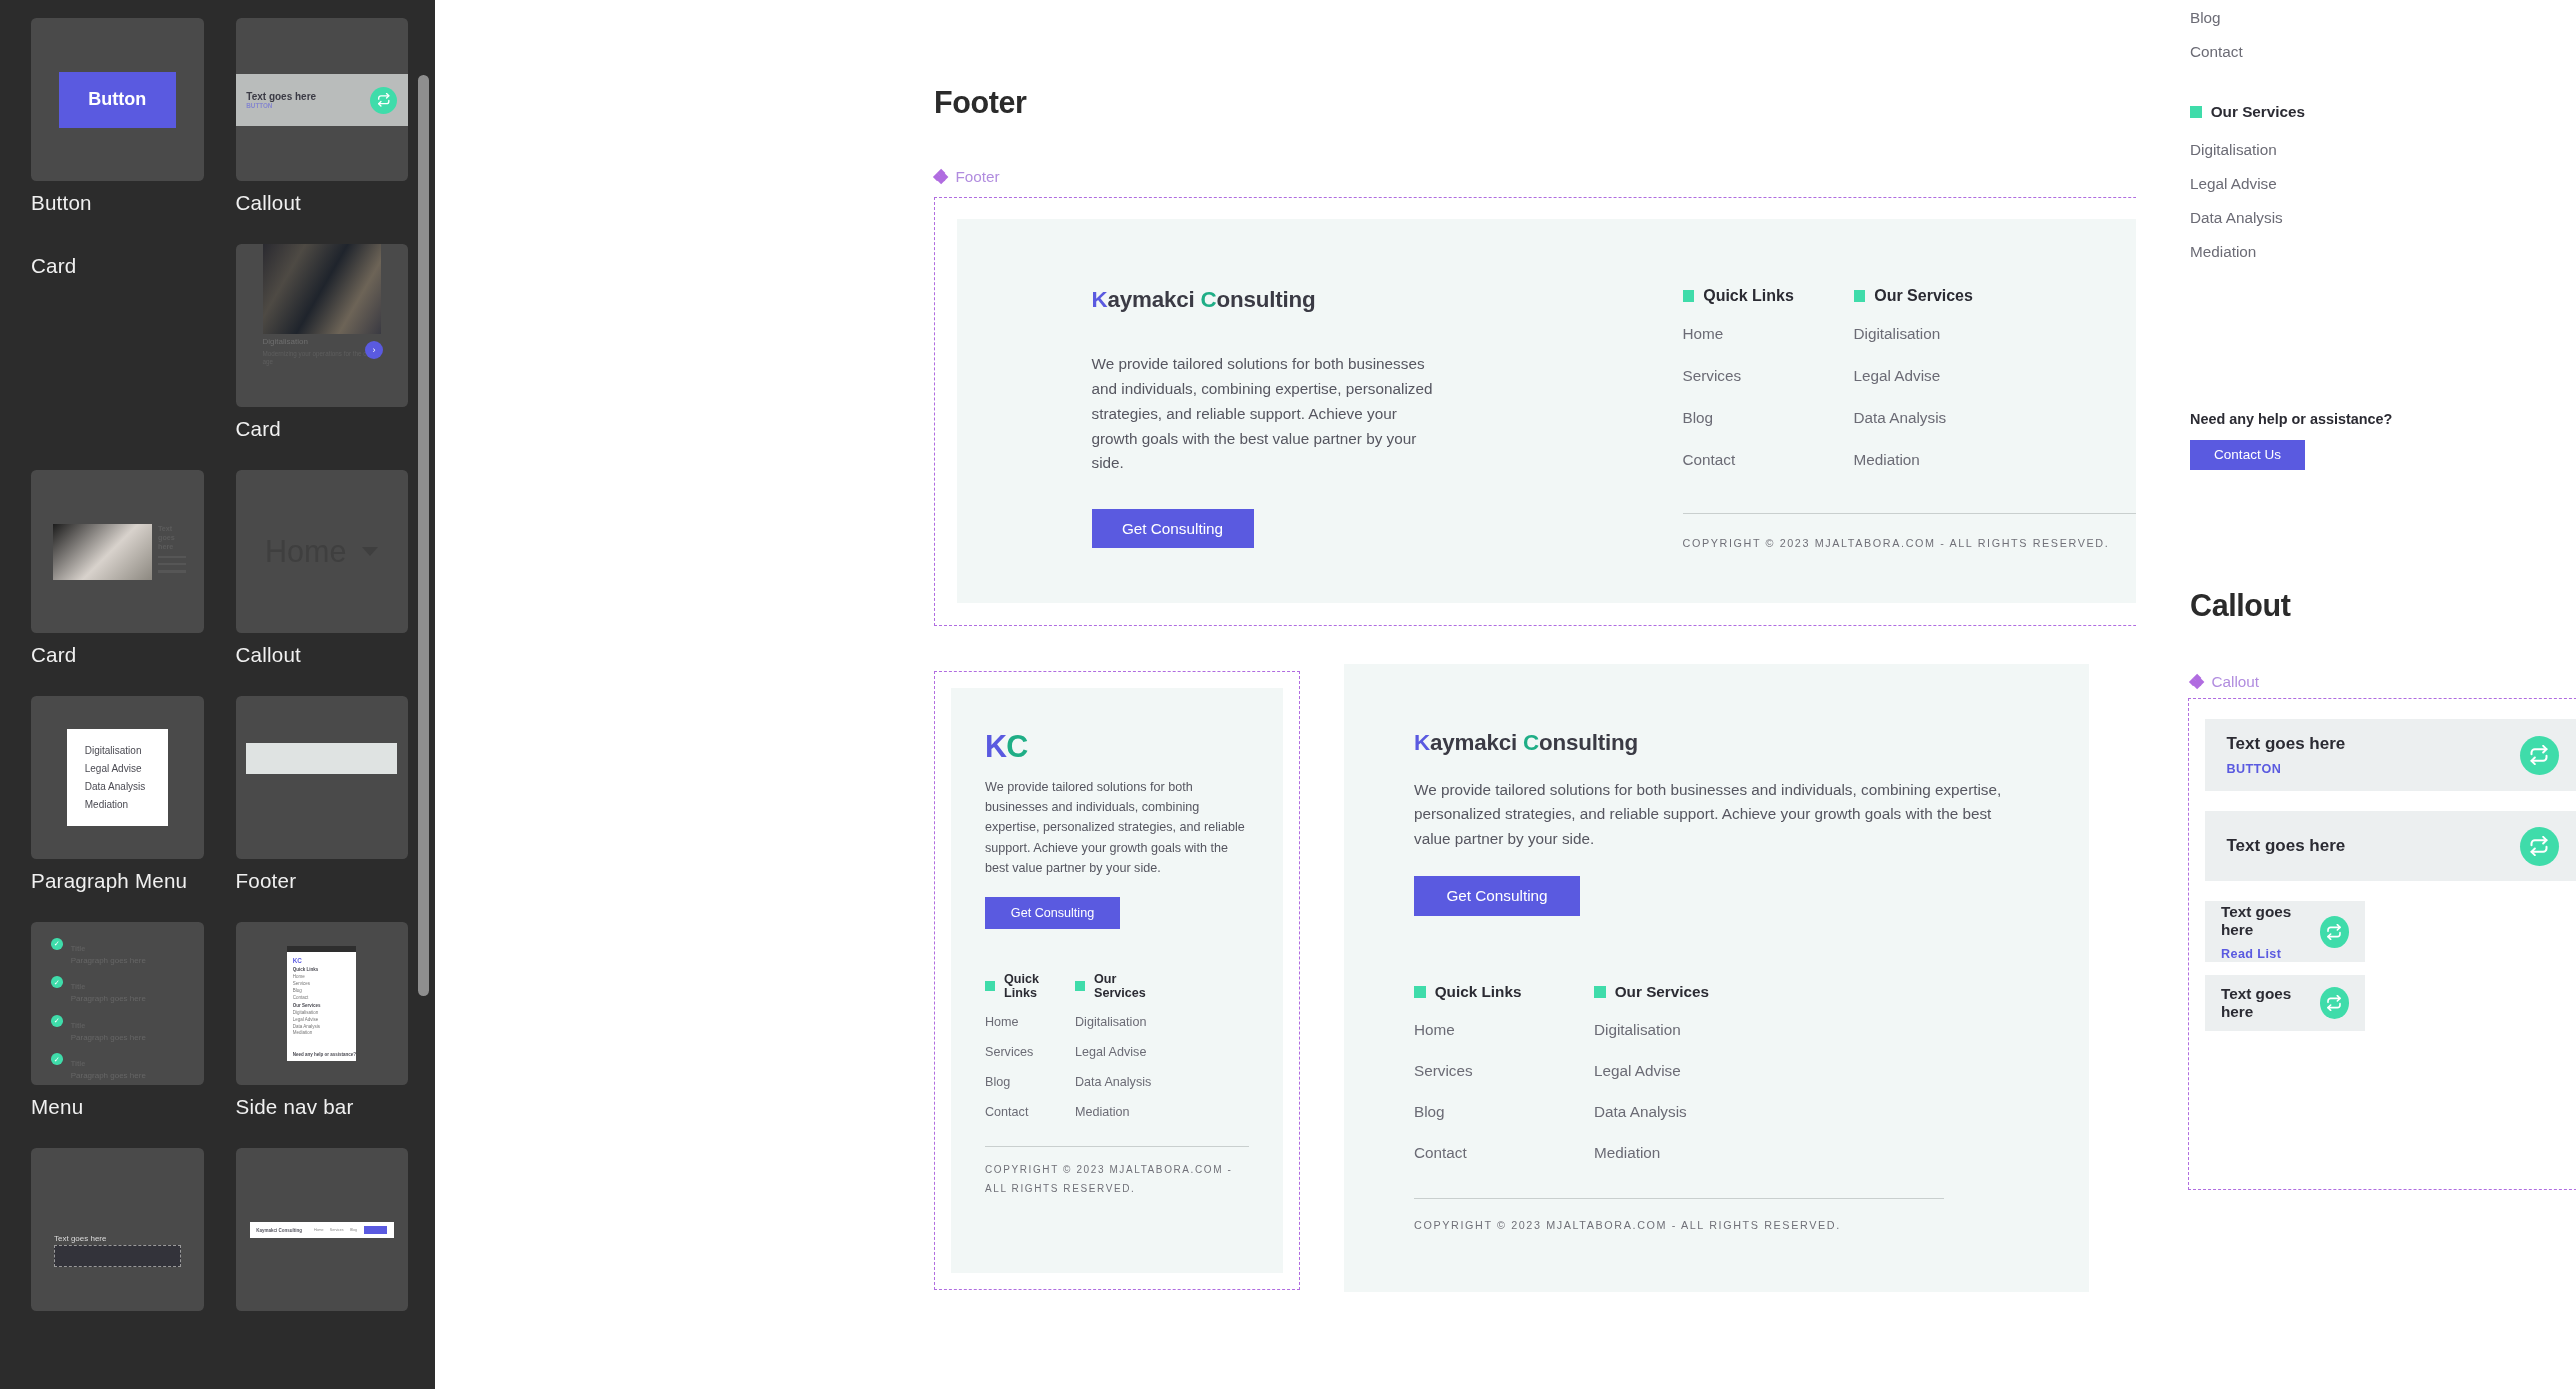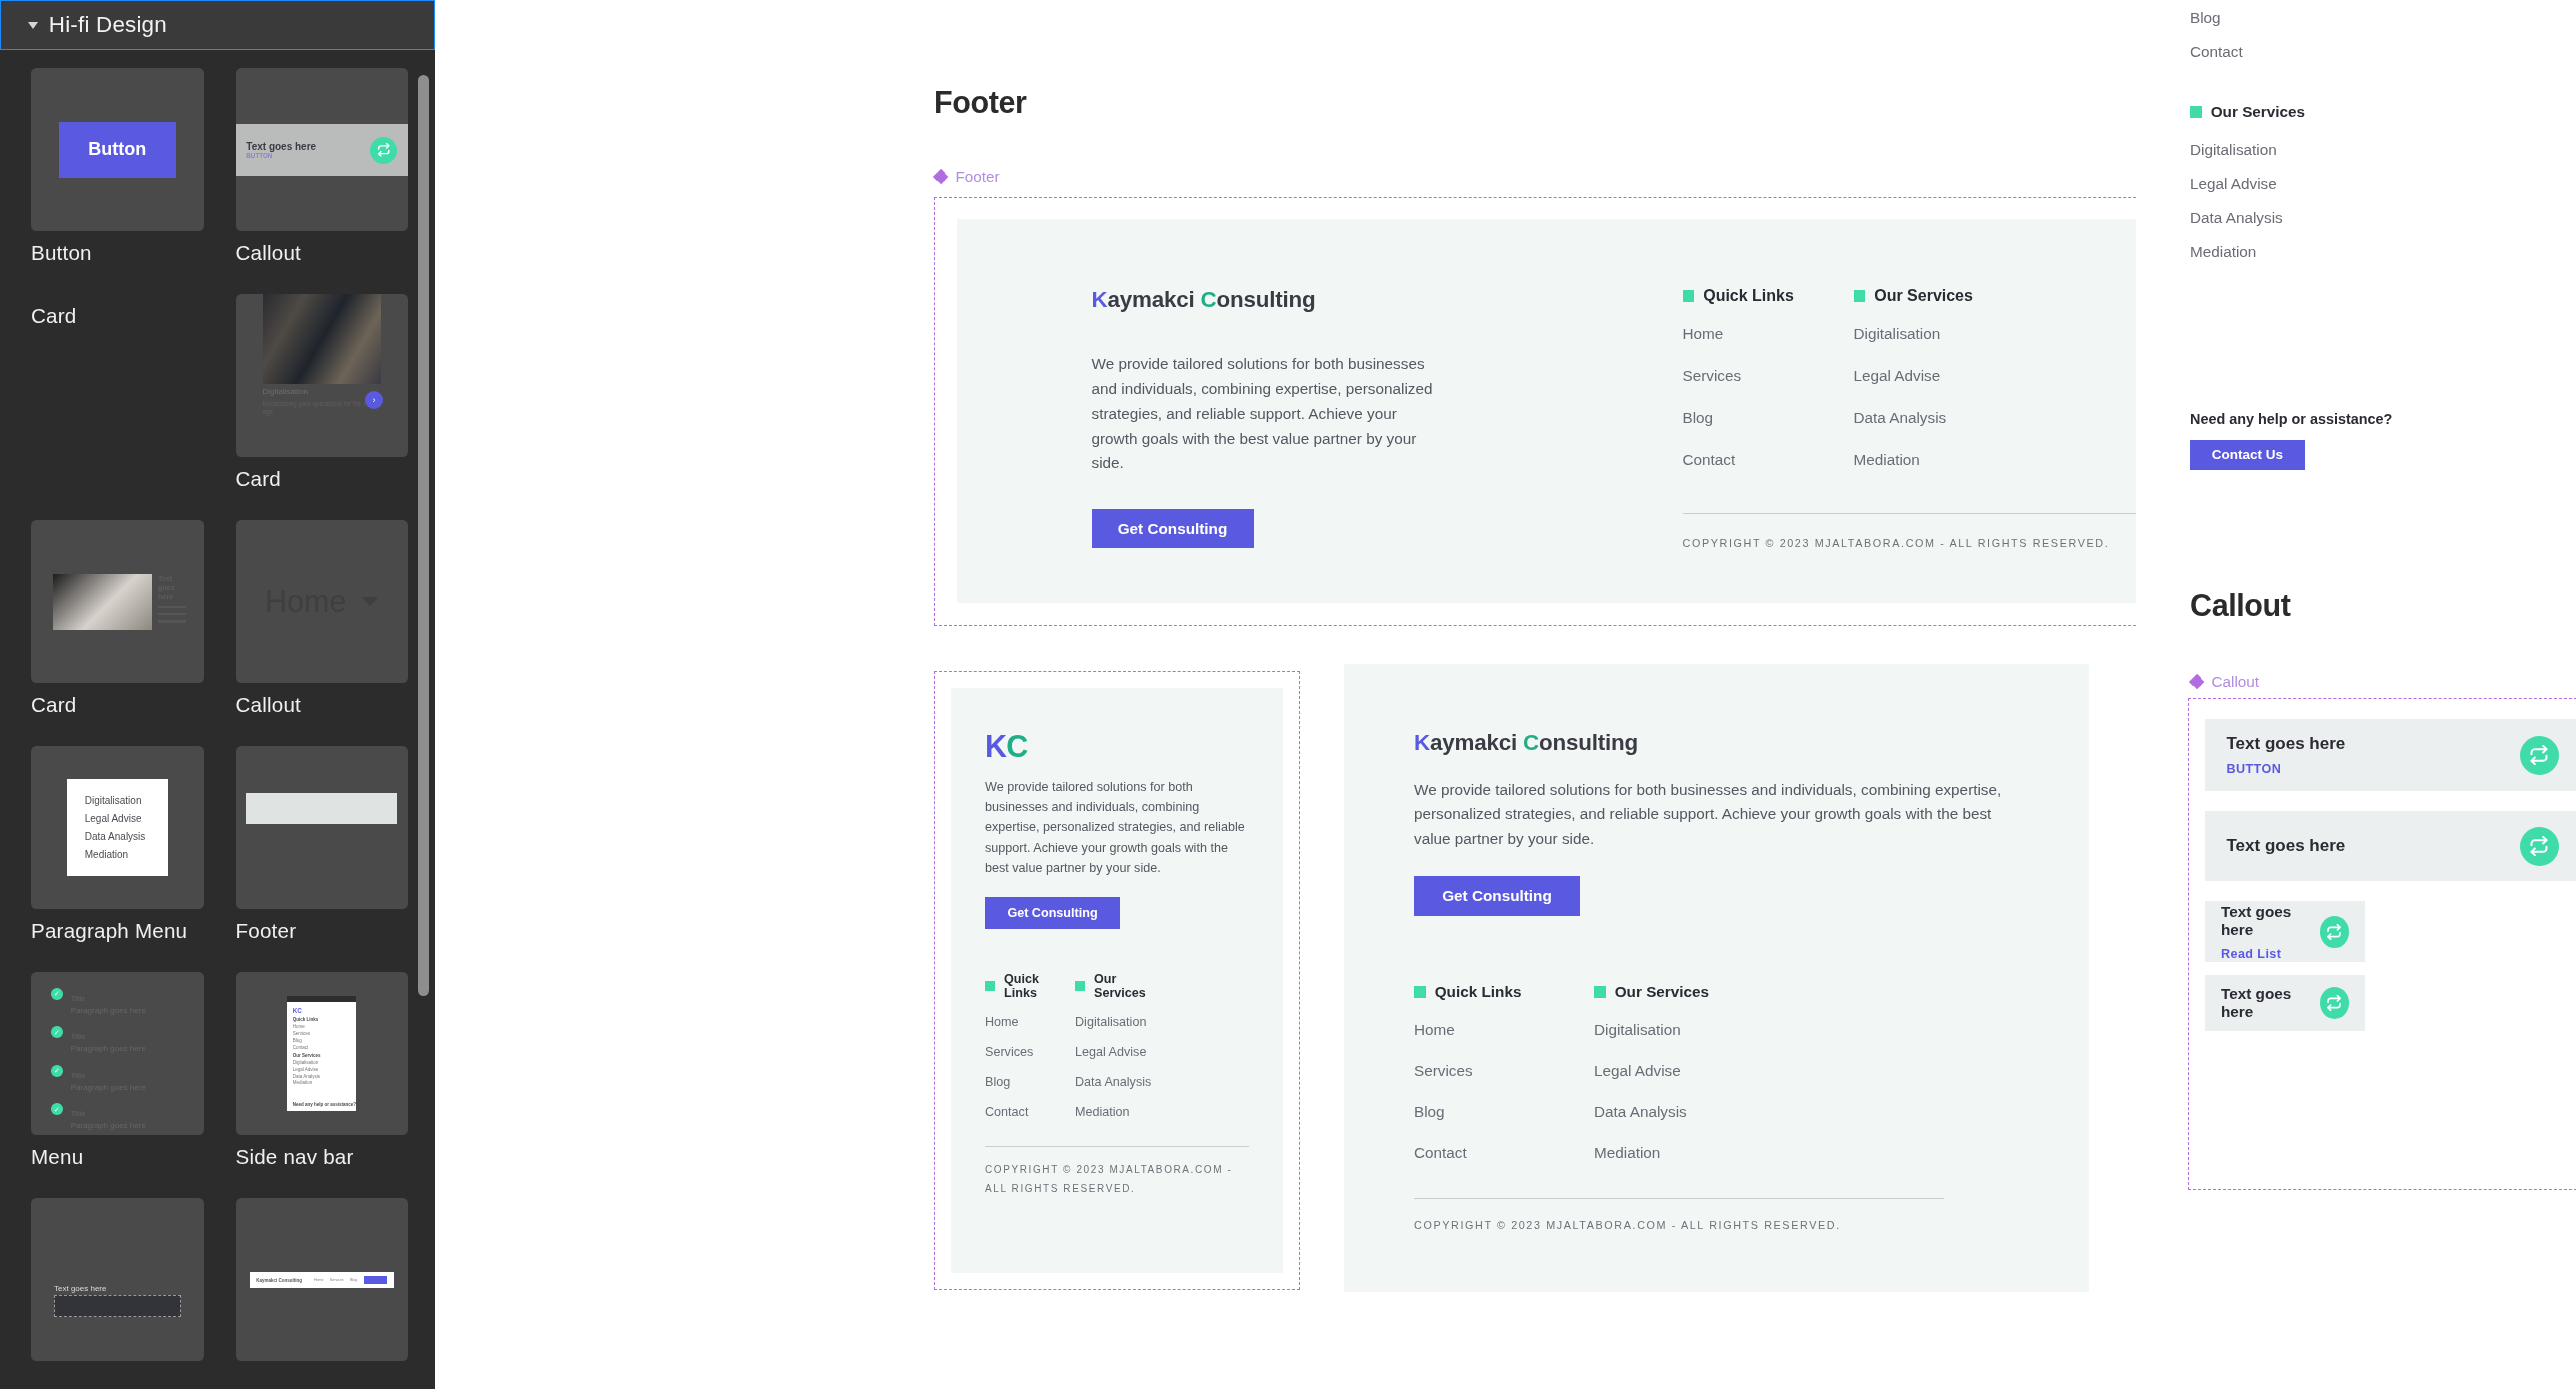--- a/index.html
+++ b/index.html
@@ -134,21 +134,21 @@
   .comp-diamond i:nth-child(3){left:7.2px;top:3.6px;}
   .comp-diamond i:nth-child(4){left:3.6px;top:7.2px;}
   .dashed-frame { border:1.8px dashed #b06ce0; }
 
   .footer-card { background:#f2f7f6; }
   .brand { font-size:22.4px; font-weight:700; color:#3b3b45; letter-spacing:-0.2px; white-space:nowrap;}
   .brand .k { color:#5a5ae0; }
   .brand .c { color:#1fae86; }
   .body-text { color:#565660; line-height:1.62; }
   .cta {
-    background:#5a5ae0; color:#fff; font-weight:700;
+    background:#5a5ae0; color:#fff; font-weight:400;
     display:inline-flex; align-items:center; justify-content:center;
   }
   .col-head { display:flex; align-items:center; gap:9px; font-weight:700; color:#2b2b33;}
   .sq { width:11.7px;height:11.7px;background:#3fdcaa; flex:0 0 11.7px;}
   .lnk { color:#6b6b75; }
   .hr { height:0.9px; background:#c9cfce; }
   .copy { color:#707078; letter-spacing:1.6px; font-size:10.8px; }
 
   
   #mainFooterWrap { position:absolute; left:499px; top:85px; width:1562px; }
@@ -221,24 +221,20 @@
 
   .hscroll { position:absolute; left:1906px; top:1373px; width:135px; height:8px;
     background:#bcbcbc; border-radius:4.5px; }
 </style>
 </head>
 <body>
 
 <div class="app">
 
   <aside class="sidebar">
-    <div class="sb-header">
-      <span class="sb-caret"></span>
-      <span class="sb-title">Hi-fi Design</span>
-    </div>
 
     <div class="sb-grid">
 
       <div class="sb-cell">
         <div class="sb-thumb">
           <div class="tn-button">Button</div>
         </div>
         <div class="sb-label">Button</div>
       </div>
 

